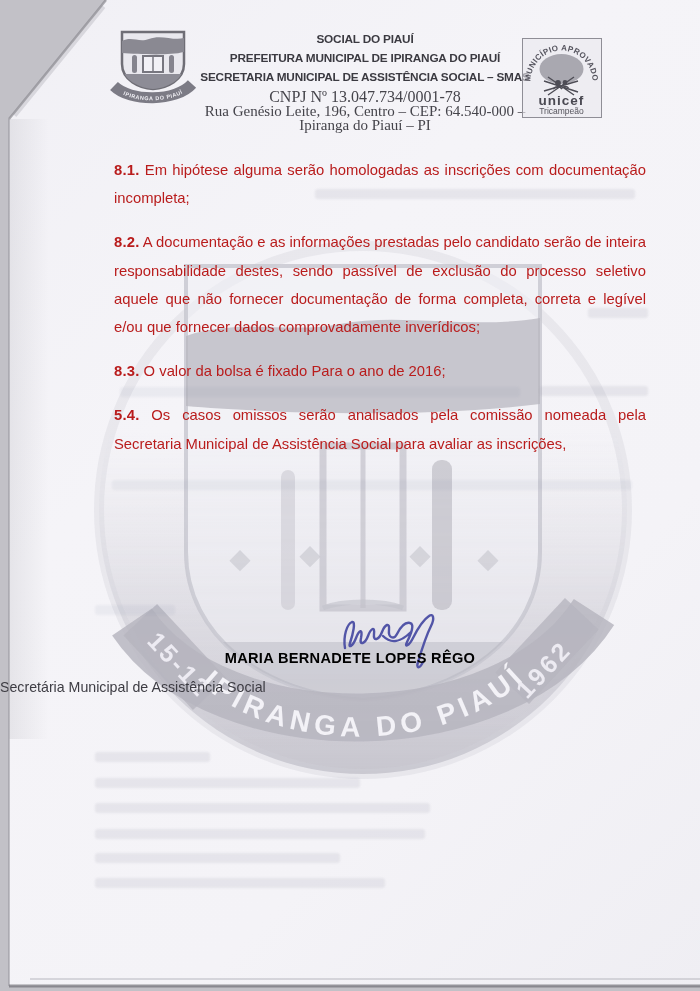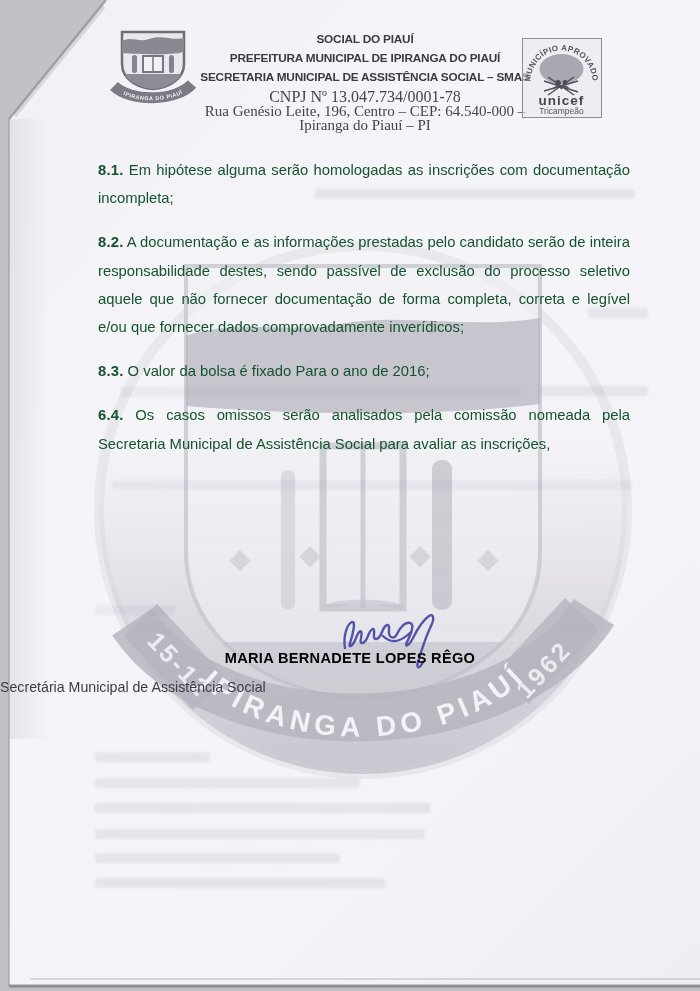--- a/index.html
+++ b/index.html
@@ -16,21 +16,21 @@
   .header-org{position:absolute;left:190px;top:30px;width:350px;text-align:center;color:#3b3a41;}
   .header-org .bold-line{font-weight:bold;font-size:11.8px;line-height:19px;letter-spacing:-0.2px;}
   .header-org .serif-line{font-family:"Liberation Serif",serif;color:#45444b;}
   .header-org .cnpj{font-size:16px;line-height:15px;margin-top:2px;}
   .header-org .addr{font-size:15px;line-height:14px;}
   .header-org .mail{font-size:9.6px;line-height:14px;}
   .logo{position:absolute;left:106px;top:28px;width:92px;height:86px;}
   .seal{position:absolute;left:522px;top:38px;width:80px;height:80px;border:1.5px solid #8f8e96;
         background:rgba(233,232,238,0.6);box-sizing:border-box;}
   
-  .doc-body{position:absolute;left:98px;top:156px;width:532px;color:#14532d;
+  .doc-body{position:absolute;left:114px;top:156px;width:532px;color:#b91c1c;
             font-size:14.8px;line-height:28.2px;}
   .doc-body p{margin:0 0 16px 0;text-align:justify;}
   .doc-body strong{letter-spacing:0.2px;}
   
   .sig-name{position:absolute;left:0;top:650px;width:700px;text-align:center;
             font-weight:bold;font-size:14.6px;letter-spacing:0.3px;color:#000000;}
   .sig-title{position:absolute;left:0;top:679px;width:700px;
              font-size:14.2px;color:#3d3c43;}
   .sig-ink{position:absolute;left:295px;top:596px;width:160px;height:85px;}
   
@@ -154,21 +154,21 @@
         </g>
         <text x="38.5" y="66" text-anchor="middle" font-family="Liberation Sans, sans-serif" font-weight="bold" font-size="13.5" letter-spacing="1" fill="#4a4952">unicef</text>
         <text x="38.5" y="75" text-anchor="middle" font-family="Liberation Sans, sans-serif" font-size="8.5" fill="#55545c">Tricampeão</text>
       </svg>
     </div>
 
     <div class="doc-body">
       <p><strong>8.1.</strong> <span>Em hipótese alguma serão homologadas as inscrições com documentação incompleta;</span></p>
       <p><strong>8.2.</strong> <span>A documentação e as informações prestadas pelo candidato serão de inteira responsabilidade destes, sendo passível de exclusão do processo seletivo aquele que não fornecer documentação de forma completa, correta e legível e/ou que fornecer dados comprovadamente inverídicos;</span></p>
       <p><strong>8.3.</strong> <span>O valor da bolsa é fixado Para o ano de 2016;</span></p>
-      <p><strong>6.4.</strong> <span>Os casos omissos serão analisados pela comissão nomeada pela Secretaria Municipal de Assistência Social para avaliar as inscrições,</span></p>
+      <p><strong>5.4.</strong> <span>Os casos omissos serão analisados pela comissão nomeada pela Secretaria Municipal de Assistência Social para avaliar as inscrições,</span></p>
     </div>
 
     <svg class="sig-ink" viewBox="0 0 160 85">
       <path d="M 50 52 C 48 40 52 28 57 26 C 61 25 58 38 55 47 C 53 53 58 50 61 42
                C 64 34 68 32 66 42 C 64 50 70 48 73 40 C 76 32 80 30 79 38
                C 78 46 84 44 87 36 C 90 28 95 26 94 34 C 93 42 99 44 102 38
                C 106 30 111 26 115 27 C 120 28 116 38 112 46 C 109 52 114 50 118 42
                C 122 34 128 24 134 20 C 138 17 140 22 136 30 C 131 40 126 56 123 66
                C 121 72 124 74 128 66 M 88 40 C 96 48 106 46 116 36" fill="none" stroke="#4a4da3" stroke-width="2.4" stroke-linecap="round" opacity="0.95"></path>
     </svg>

